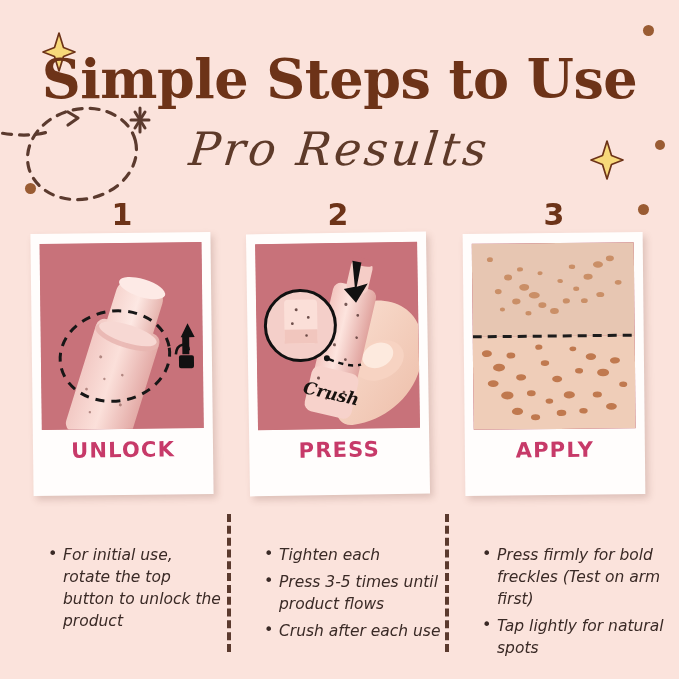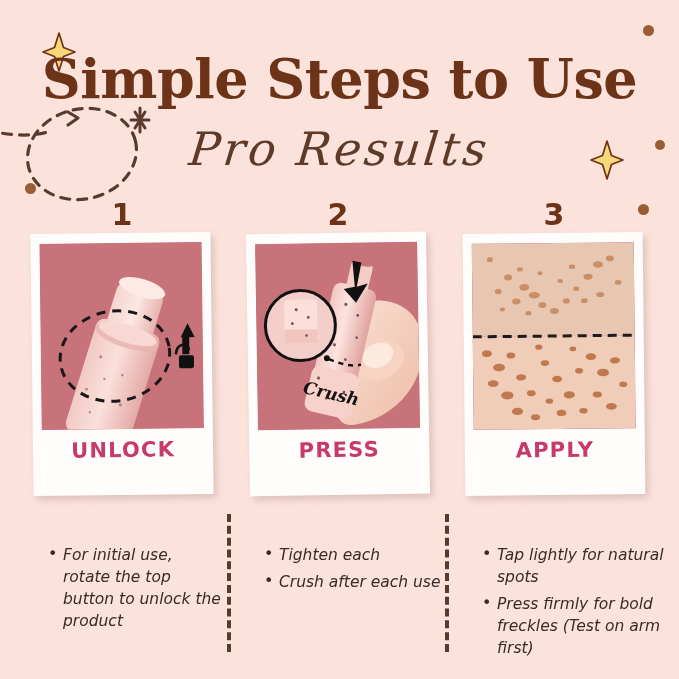--- a/index.html
+++ b/index.html
@@ -361,21 +361,22 @@
 
   <div class="divider" id="divider1"></div>
   <div class="divider" id="divider2"></div>
 
   <ul class="bullets" id="bullets1">
     <li>For initial use, rotate the top button to unlock the product</li>
   </ul>
 
   <ul class="bullets" id="bullets2">
     <li>Tighten each</li>
+    <li>Press 3-5 times until product flows</li>
     <li>Crush after each use</li>
   </ul>
 
   <ul class="bullets" id="bullets3">
+    <li>Press firmly for bold freckles (Test on arm first)</li>
     <li>Tap lightly for natural spots</li>
-    <li>Press firmly for bold freckles (Test on arm first)</li>
   </ul>
 
 </div>
 
 </body></html>

